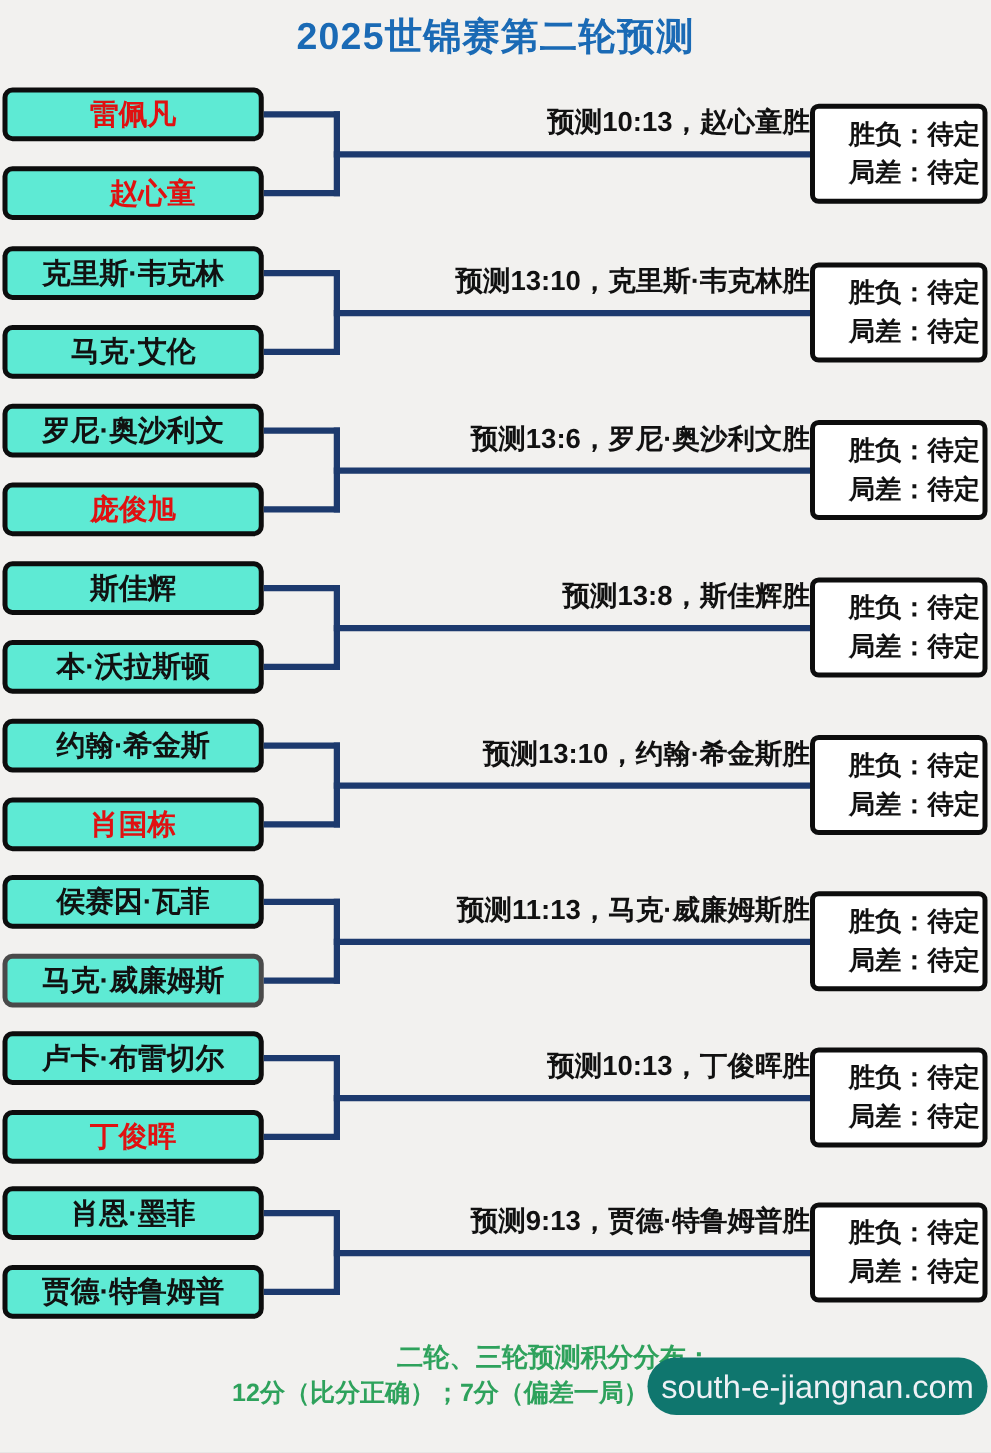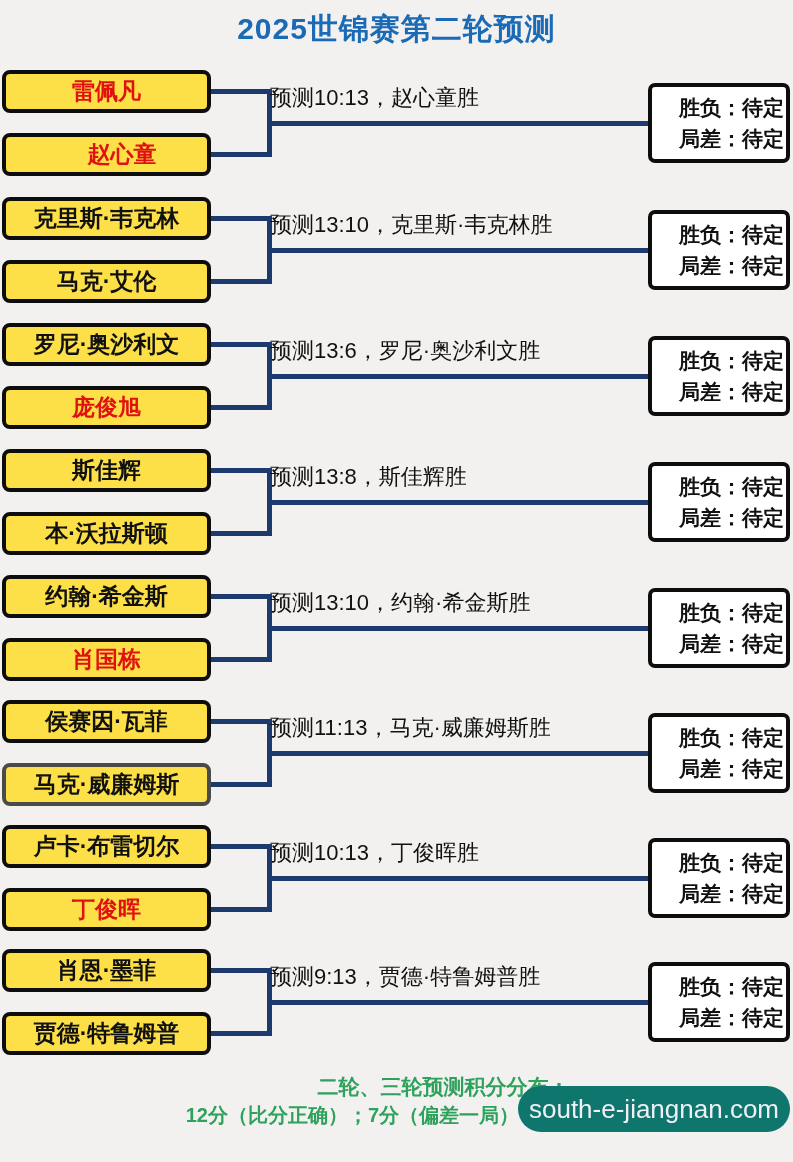--- a/index.html
+++ b/index.html
@@ -8,34 +8,34 @@
     background:#f2f1ef;overflow:hidden;
     font-family:"Liberation Sans","DejaVu Sans",sans-serif;
   }
   .title{
     position:absolute;top:9px;left:0;width:100%;
     text-align:center;font-size:30px;font-weight:700;letter-spacing:1px;
   }
   .match{position:absolute;left:0;width:793px;height:106px;}
   .pbox{
     position:absolute;left:2px;width:209px;height:43px;box-sizing:border-box;
-    border:4px solid #0d0d0d;border-radius:8px;background:#fde047;
+    border:4px solid #0d0d0d;border-radius:8px;background:#5eead4;
     display:flex;align-items:center;justify-content:center;
   }
   .pbox.p1{top:0;}
   .pbox.p2{top:63px;}
   .pname{font-size:23px;font-weight:700;white-space:nowrap;}
   .stub{position:absolute;left:211px;width:61px;height:5px;background:#1d3a6e;}
   .stub.s1{top:19px;}
   .stub.s2{top:82px;}
   .vline{position:absolute;left:267px;top:19px;width:5px;height:68px;background:#1d3a6e;}
   .hline{position:absolute;left:267px;top:51px;width:381px;height:5px;background:#1d3a6e;}
   .pred{
     position:absolute;left:270px;top:13px;width:378px;height:30px;line-height:30px;
-    text-align:left;font-size:22px;font-weight:400;color:#111111;white-space:nowrap;
+    text-align:right;font-size:22px;font-weight:700;color:#111111;white-space:nowrap;
   }
   .rbox{
     position:absolute;left:648px;top:13px;width:142px;height:80px;box-sizing:border-box;
     border:4px solid #0d0d0d;border-radius:7px;background:#ffffff;
     display:flex;flex-direction:column;justify-content:center;padding-left:27px;gap:2px;
   }
   .rline{font-size:21px;font-weight:700;color:#111111;line-height:29px;white-space:nowrap;}
   .footer{
     position:absolute;left:0;top:1073px;width:100%;
     text-align:center;font-weight:700;line-height:28px;

